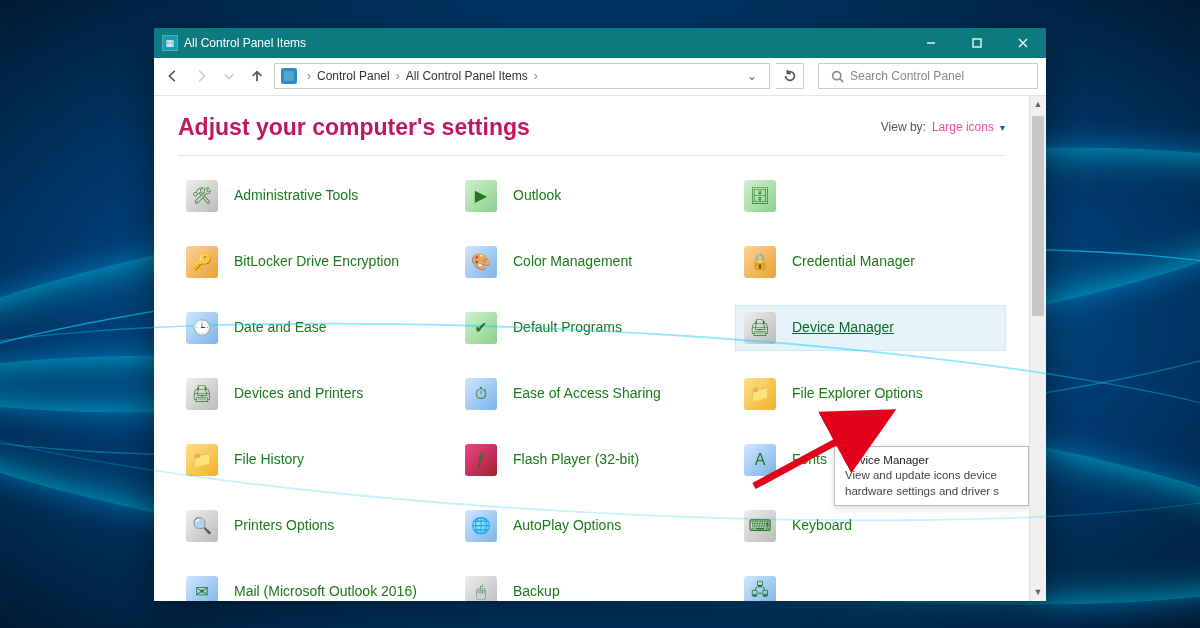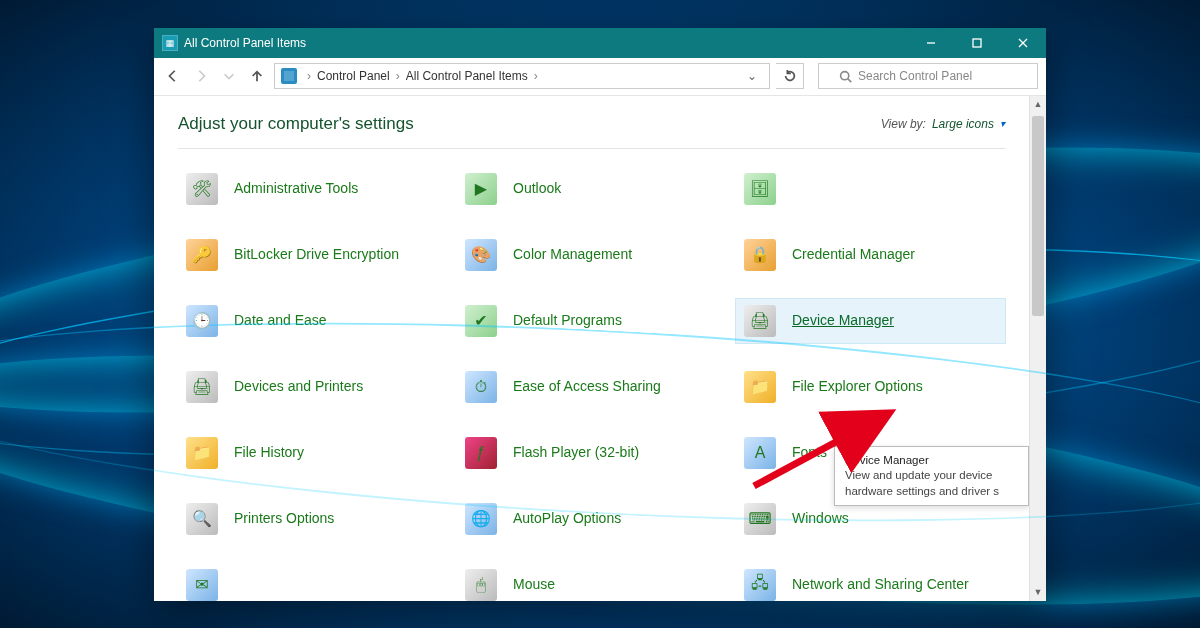--- a/index.html
+++ b/index.html
@@ -56,34 +56,34 @@
     padding:0 6px; font-size:12px; color:#333; gap:2px; min-width:0;
   }
   .breadcrumb .bc-icon { width:16px;height:16px;background:#2b8cc4;margin-right:4px;border-radius:2px;position:relative;}
   .breadcrumb .bc-icon::after{content:"";position:absolute;inset:3px;background:#fff3;}
   .breadcrumb .chev { color:#888; padding:0 4px;}
   .bc-drop { margin-left:auto; color:#666; padding:0 6px;}
   .refresh { width:28px;height:26px;border:1px solid #ccc;border-left:none;display:flex;align-items:center;justify-content:center;}
   .refresh svg{width:14px;height:14px;stroke:#555;stroke-width:2;fill:none;}
   .search {
     width:220px; height:26px; border:1px solid #ccc; margin-left:8px;
-    display:flex;align-items:center;padding:0 20px;color:#888;font-size:12px;gap:6px;
+    display:flex;align-items:center;padding:0 12px;color:#888;font-size:12px;gap:6px;
   }
   .search svg{width:13px;height:13px;stroke:#888;stroke-width:2;fill:none;}
 
   .body {
     flex:1; display:flex; min-height:0;
   }
   .content {
     flex:1; padding:18px 24px 0 24px; overflow:hidden; position:relative;
   }
   .header-row { display:flex; align-items:center; justify-content:space-between; }
-  .heading { color:#14532d; font-size:17px; font-weight:400; }
-  .viewby { font-size:12px; color:#555; display:flex;align-items:center;gap:6px;font-style:italic;}
-  .viewby .link { color:#14532d; }
+  .heading { color:#be185d; font-size:23px; font-weight:700; }
+  .viewby { font-size:12px; color:#555; display:flex;align-items:center;gap:6px;}
+  .viewby .link { color:#ec4899; }
   .viewby .caret { color:#0066cc; font-size:10px;}
   .divider { height:1px;background:#e3e3e3;margin:14px 0 18px 0;}
 
   .grid {
     display:grid; grid-template-columns: repeat(3, 1fr);
     column-gap: 10px; row-gap: 22px;
   }
   .item {
     display:flex;align-items:center;gap:14px; padding:4px 6px;
     font-size:14px; color:#1a7a1a; cursor:pointer;
@@ -316,44 +316,44 @@
             <div class="item">
               <div class="ic blue">
                 <span>🌐</span>
               </div>
               <span class="label">AutoPlay Options</span>
             </div>
             <div class="item">
               <div class="ic gray">
                 <span>⌨</span>
               </div>
-              <span class="label">Windows</span>
+              <span class="label">Keyboard</span>
             </div>
             <div class="item">
               <div class="ic blue">
                 <span>✉</span>
               </div>
+              <span class="label">Mail (Microsoft Outlook 2016)</span>
             </div>
             <div class="item">
               <div class="ic gray">
                 <span>🖱</span>
               </div>
-              <span class="label">Mouse</span>
+              <span class="label">Backup</span>
             </div>
             <div class="item">
               <div class="ic blue">
                 <span>🖧</span>
               </div>
-              <span class="label">Network and Sharing Center</span>
             </div>
           </div>
 
         <div class="tooltip">
           <div class="tt-title">Device Manager</div>
-          <div>View and update your device hardware settings and driver s</div>
+          <div>View and update icons device hardware settings and driver s</div>
         </div>
 
         <svg class="arrow" viewBox="0 0 175 90">
           <defs>
             <marker id="ah" markerWidth="12" markerHeight="12" refX="8" refY="5" orient="auto">
               <path d="M0 0 L10 5 L0 10 Z" fill="#e2001a"></path>
             </marker>
           </defs>
           <line x1="20" y1="80" x2="150" y2="10" stroke="#e2001a" stroke-width="7" marker-end="url(#ah)"></line>
         </svg>

